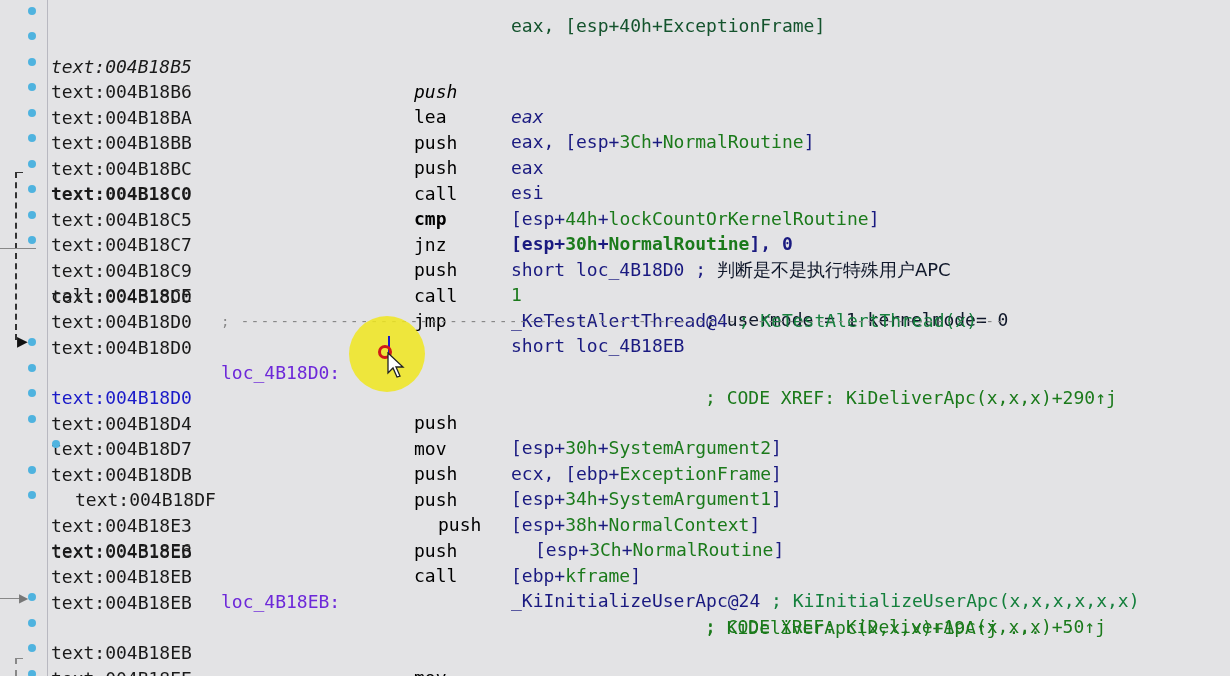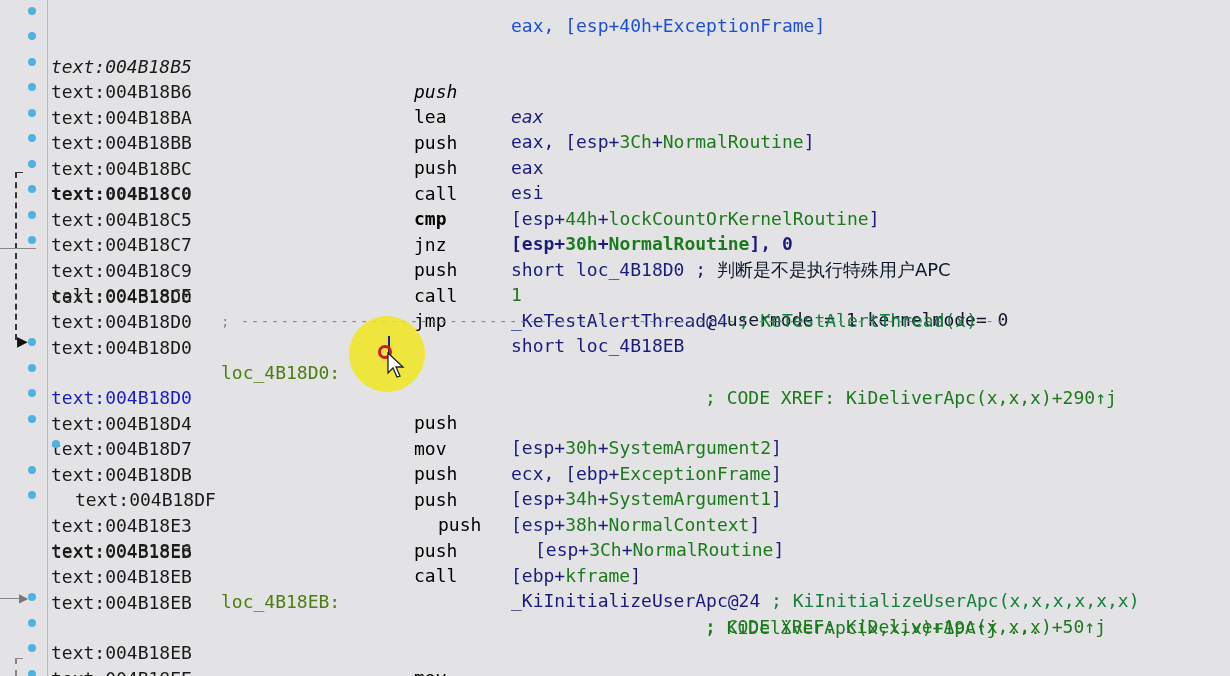--- a/index.html
+++ b/index.html
@@ -21,21 +21,21 @@
   .listing { position:absolute; left:0; top:0; width:1230px; height:676px; }
   .row {
     position:absolute; left:0; height:25px; line-height:25px; white-space:pre;
   }
   .dot {
     position:absolute; left:28px; width:8px; height:8px; border-radius:50%;
     background:#4fb3df;
   }
   .addr { position:absolute; left:51px; color:#1a1a1a; }
   .addr.cur { color:#1a1ac8; }
-  .label { position:absolute; left:221px; color:#4d7c0f; }
+  .label { position:absolute; left:221px; color:#6d28d9; }
   .mnem { position:absolute; left:414px; color:#000000; }
   .ops { position:absolute; left:511px; color:#1a1a80; }
   .cmt-col { position:absolute; left:705px; }
   .sep-line { position:absolute; left:221px; color:#888; }
   .g { color:#1b7a1b; }
   .gray { color:#15803d; }
   .num { color:#1b7a1b; }
   .blue { color:#0f172a; }
   .highlight {
     position:absolute; left:349px; top:316px; width:76px; height:76px; border-radius:50%;
@@ -62,21 +62,21 @@
 <div style="position:absolute;left:17px;top:334px;font-size:14px;line-height:14px;color:#111;font-family:'DejaVu Sans',sans-serif;">▶</div>
 <div class="hline" style="left:0;top:248px;width:36px;"></div>
 <div class="hline" style="left:0;top:598px;width:22px;"></div>
 <div style="position:absolute;left:19px;top:591px;font-size:12px;line-height:14px;color:#777;font-family:'DejaVu Sans',sans-serif;">▶</div>
 <div class="arrow-line" style="left:15px;top:658px;height:18px;border-left-color:#888;"></div>
 <div class="hline" style="left:15px;top:658px;width:8px;background:#888;"></div>
 
 <div class="listing">
 
   <div class="row" style="top:-12px;">
-    <span class="ops" style="color:#1d4ed8;">eax, [esp+40h+ExceptionFrame]</span>
+    <span class="ops" style="color:#14532d;">eax, [esp+40h+ExceptionFrame]</span>
   </div>
 
   <div class="row" style="top:4px;font-style:italic;">
     <span class="dot" style="top:3px;"></span>
     <span class="addr">text:004B18B5</span>
     <span class="mnem">push</span>
     <span class="ops">eax</span>
   </div>
 
   <div class="row" style="top:29px;">

